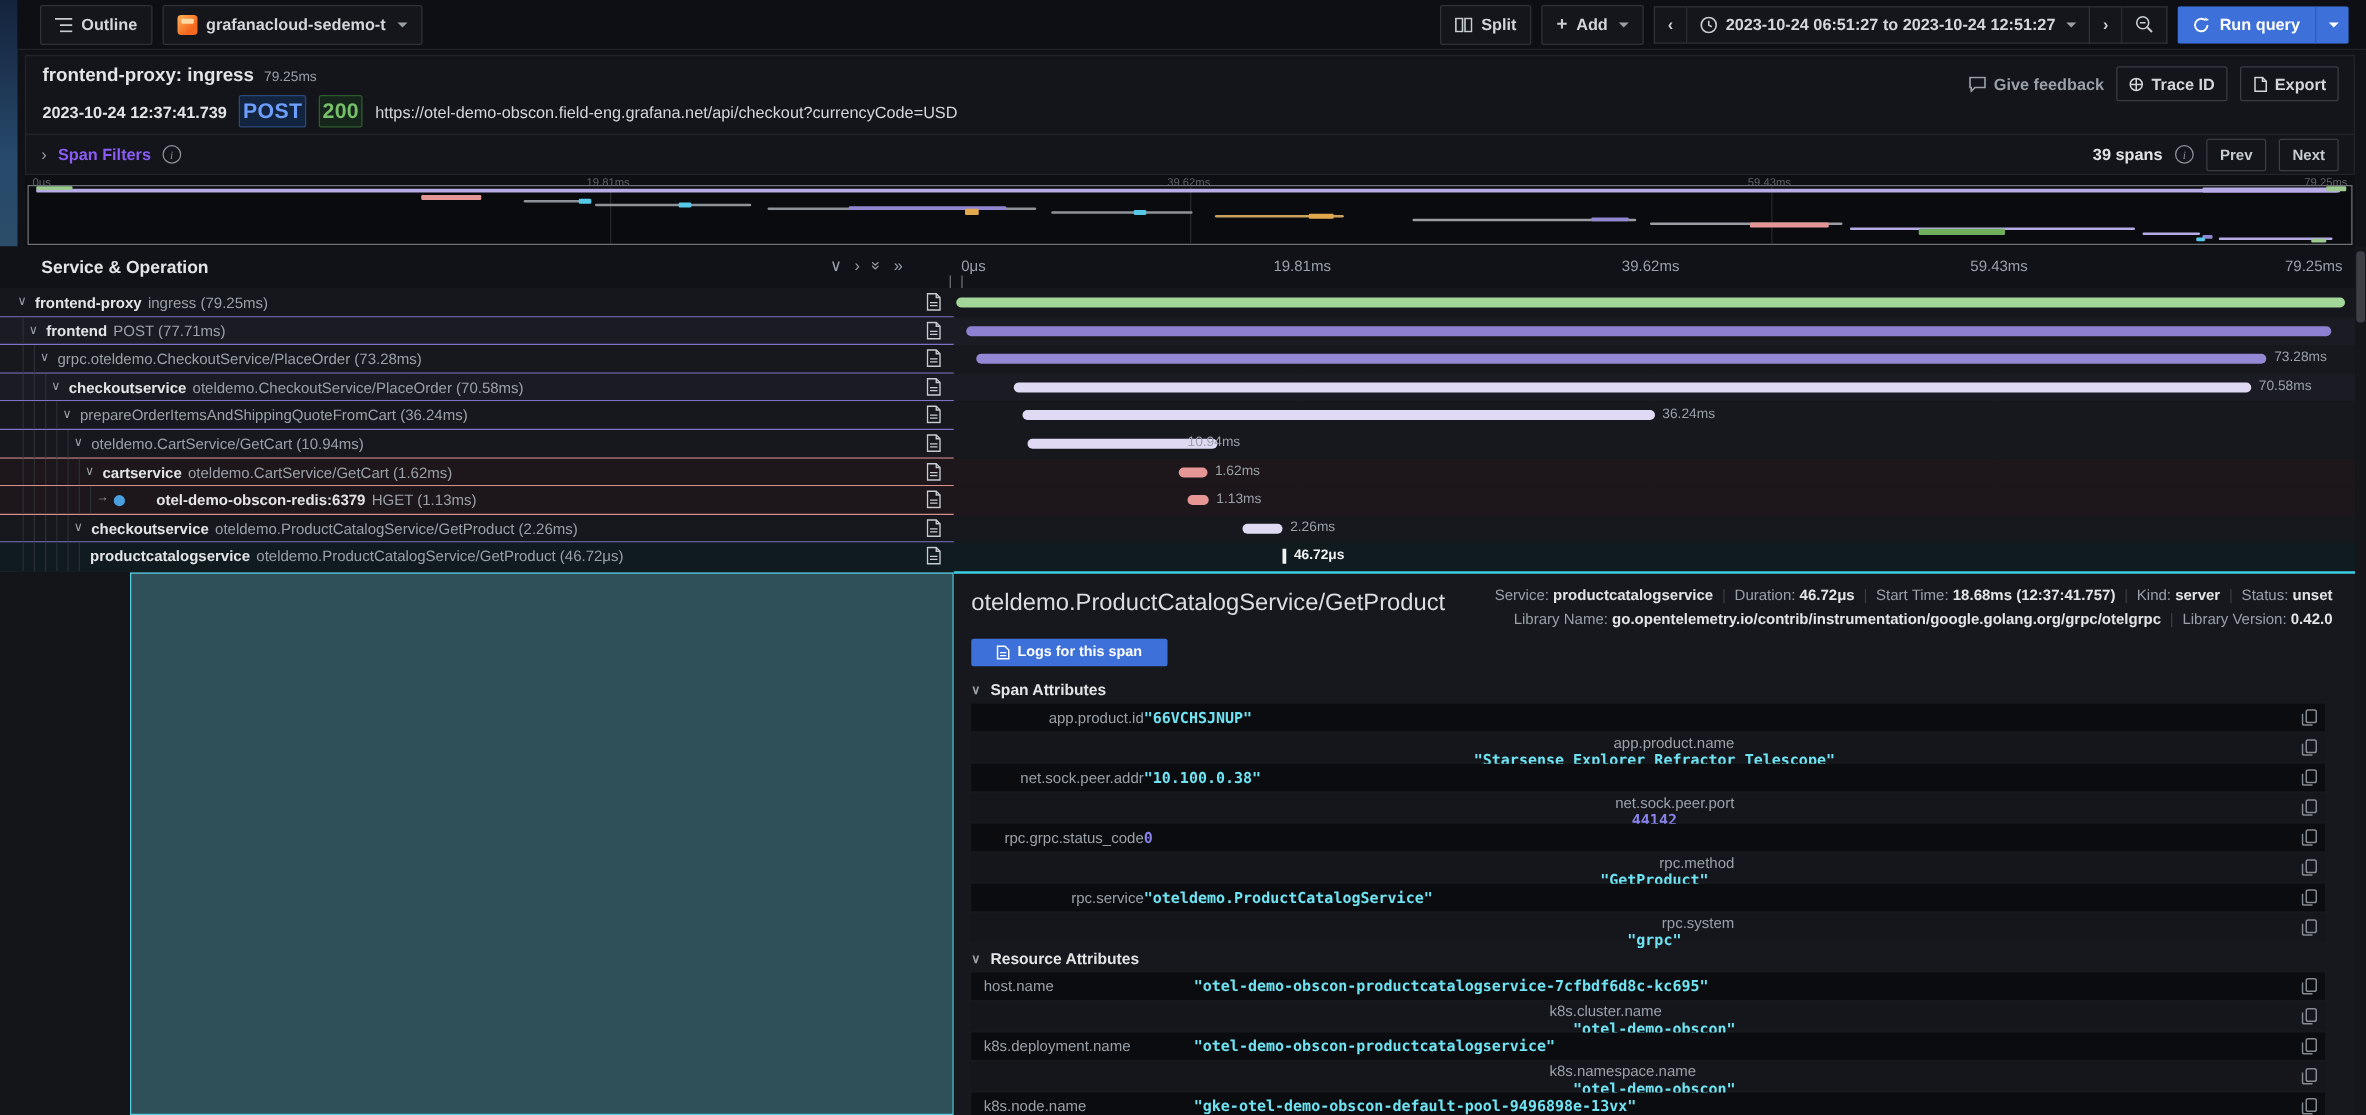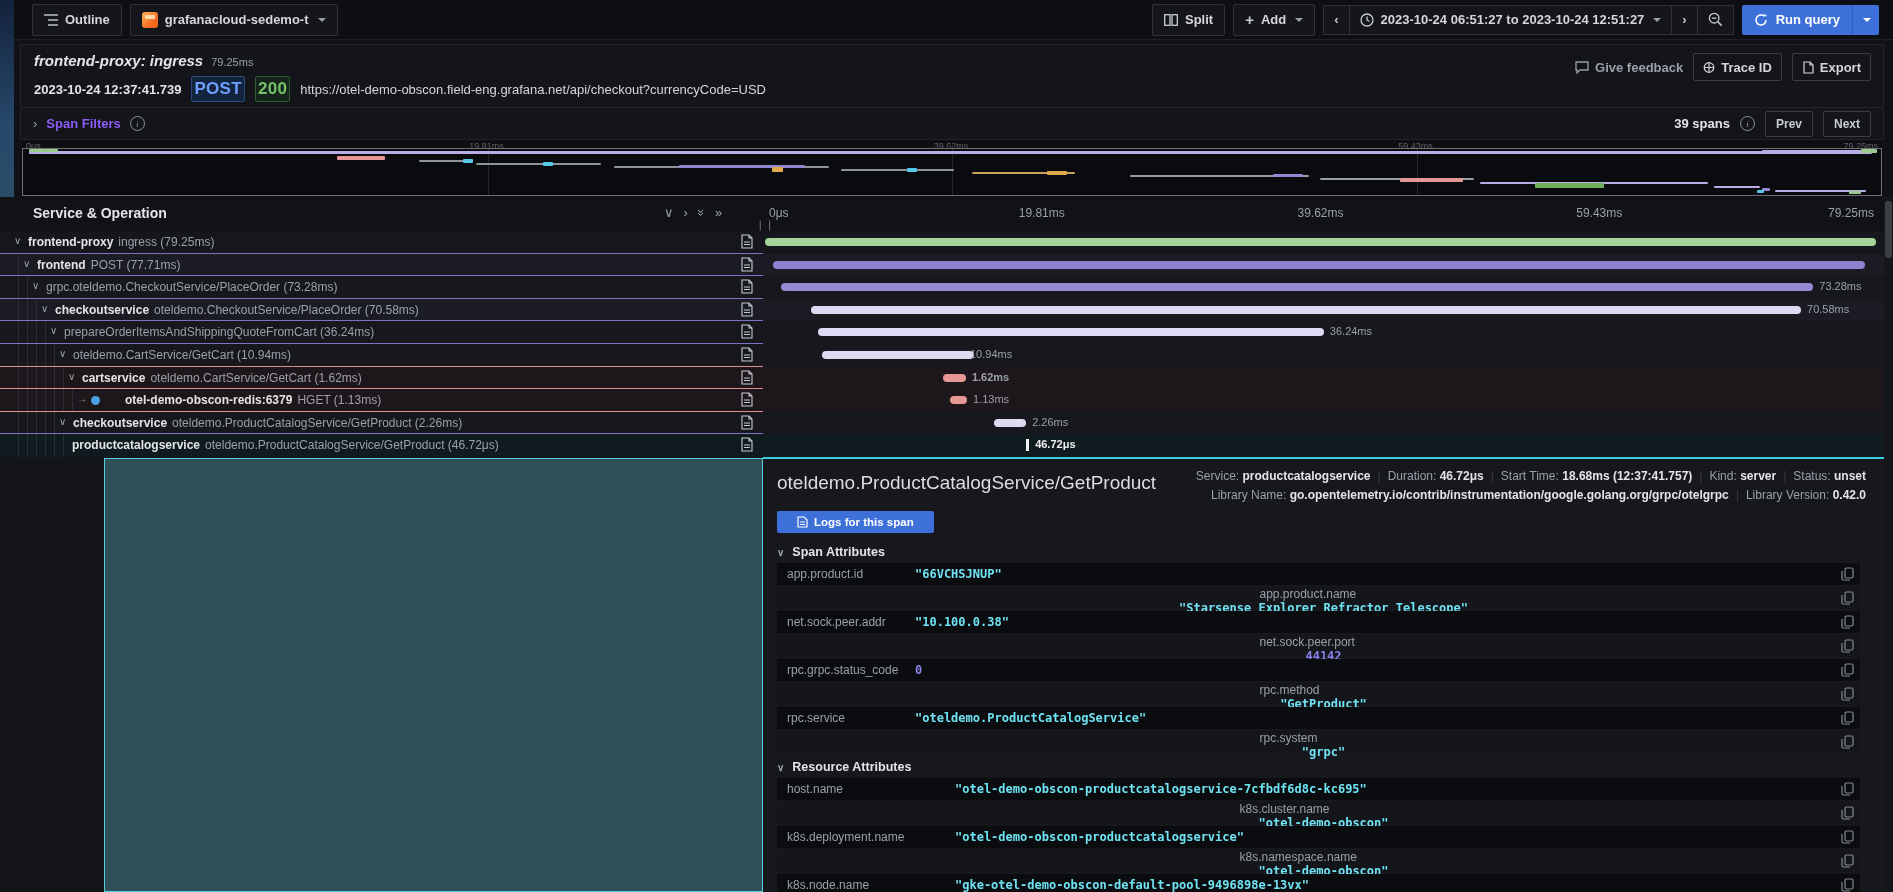--- a/index.html
+++ b/index.html
@@ -26,21 +26,21 @@
   .rq-main{display:flex;align-items:center;gap:8px;background:#3d71d9;color:#fff;font-weight:600;padding:0 12px;}
   .rq-caret{display:flex;align-items:center;background:#3d71d9;border-left:1px solid #2c5cc0;padding:0 8px;}
   .rq-caret .caret{border-top-color:#fff;}
   
   .wallpaper{position:absolute;left:0;top:0;width:14px;height:892px;
     background:linear-gradient(#14233c,#27496b 14%,#2f5166 30%,#3d5a4a 45%,#4f5c36 58%,#55452c 72%,#2e2517 86%,#141009);}
   
   .trace-panel{position:absolute;left:20px;top:44px;width:1864px;height:64px;background:#13151a;
                border:1px solid #22242a;box-sizing:border-box;}
   .th-title-row{position:absolute;left:13px;top:7px;display:flex;align-items:baseline;gap:8px;}
-  .th-title{font-size:15px;font-weight:600;color:#e3e4e6;font-style:italic;}
+  .th-title{font-size:15px;font-weight:600;color:#e3e4e6;}
   .th-dur{font-size:11px;color:#9aa0a8;}
   .th-sub-row{position:absolute;left:13px;top:31px;display:flex;align-items:center;gap:10px;}
   .th-time{font-weight:700;font-size:13px;color:#e3e4e6;}
   .badge{font-size:17px;font-weight:700;padding:2px 2px;border-radius:2px;letter-spacing:.3px;}
   .badge.post{background:#152copy档a;background:#13243f;color:#6e9fff;border:1px solid #2b4a7a;}
   .badge.ok{background:#16251b;color:#77c069;border:1px solid #2e5c2e;}
   .th-url{font-size:13px;color:#d5d6d9;}
   .th-actions{position:absolute;right:12px;top:8px;display:flex;align-items:center;gap:10px;}
   .ghost-btn{display:flex;align-items:center;gap:6px;color:#9aa0a8;font-size:13px;font-weight:600;cursor:pointer;}
   .small-btn{display:flex;align-items:center;gap:6px;height:26px;padding:0 9px;border:1px solid #3a3d44;
@@ -402,40 +402,40 @@
           <div class="guide" style="left: 54px;"></div>
           <div class="row-chev" style="left: 59px;">∨</div>
           <div class="row-text" style="left: 73px;"><span>oteldemo.CartService/GetCart (10.94ms)</span></div>
           <div class="log-btn"><svg width="12" height="15" viewBox="0 0 12 15">
               <path d="M1 1h7l3 3v10H1z" fill="none" stroke="#c7ccd1" stroke-width="1.1"></path>
               <path d="M8 1v3h3" fill="none" stroke="#c7ccd1" stroke-width="1.1"></path>
               <path d="M3 8h6M3 10.5h6" stroke="#c7ccd1" stroke-width="1"></path>
             </svg></div>
         </div>
         <div class="bar" style="left: 822.095px; width: 151.64px; background: rgb(224, 217, 244);"></div>
-        <div class="bar-label" style="left: 970px;">10.94ms</div>
+        <div class="bar-label" style="left: 950px;">10.94ms</div>
       </div>
       <div class="span-row" style="top: 135.6px; height: 22.6px; background: rgb(29, 22, 26);">
         <div class="row-left" style="border-bottom: 1px solid rgb(216, 143, 141);">
           <div class="guide" style="left: 18px;"></div>
           <div class="guide" style="left: 27px;"></div>
           <div class="guide" style="left: 36px;"></div>
           <div class="guide" style="left: 45px;"></div>
           <div class="guide" style="left: 54px;"></div>
           <div class="guide" style="left: 63px;"></div>
           <div class="row-chev" style="left: 68px;">∨</div>
           <div class="row-text" style="left: 82px;"><b>cartservice</b><span>oteldemo.CartService/GetCart (1.62ms)</span></div>
           <div class="log-btn"><svg width="12" height="15" viewBox="0 0 12 15">
               <path d="M1 1h7l3 3v10H1z" fill="none" stroke="#c7ccd1" stroke-width="1.1"></path>
               <path d="M8 1v3h3" fill="none" stroke="#c7ccd1" stroke-width="1.1"></path>
               <path d="M3 8h6M3 10.5h6" stroke="#c7ccd1" stroke-width="1"></path>
             </svg></div>
         </div>
         <div class="bar" style="left: 942.515px; width: 23.415px; background: rgb(230, 151, 149);"></div>
-        <div class="bar-label" style="left: 971.93px; font-weight: bold;">1.62ms</div>
+        <div class="bar-label" style="left: 971.93px;">1.62ms</div>
       </div>
       <div class="span-row" style="top: 158.2px; height: 22.6px; background: rgb(29, 22, 26);">
         <div class="row-left" style="border-bottom: 1px solid rgb(216, 143, 141);">
           <div class="guide" style="left: 18px;"></div>
           <div class="guide" style="left: 27px;"></div>
           <div class="guide" style="left: 36px;"></div>
           <div class="guide" style="left: 45px;"></div>
           <div class="guide" style="left: 54px;"></div>
           <div class="guide" style="left: 63px;"></div>
           <div class="guide" style="left: 72px;"></div>
@@ -504,21 +504,21 @@
             <path d="M1 1h6l3 3v7H1z" fill="none" stroke="#fff" stroke-width="1.2"></path>
             <path d="M3 6h5M3 8.5h5" stroke="#fff" stroke-width="1"></path>
           </svg>
       </span>
       <span>Logs for this span</span>
     </div>
     <div class="sec-head" style="top:86px;">
       <span class="chv">∨</span>
       <span>Span Attributes</span>
     </div>
-    <div class="attr-table" style="top:104px;">
+    <div class="attr-table" style="top:104px;text-align:right;">
         <div class="attr-row">
           <div class="attr-key">app.product.id</div>
           <div class="attr-value string">"66VCHSJNUP"</div>
           <div class="copy-btn"><svg width="13" height="14" viewBox="0 0 13 14">
               <rect x="4" y="1" width="8" height="10" rx="1.5" fill="none" stroke="#9aa0a8" stroke-width="1.2"></rect>
               <path d="M9 13H2.5A1.5 1.5 0 0 1 1 11.5V4" fill="none" stroke="#9aa0a8" stroke-width="1.2"></path>
             </svg></div>
         </div>
         <div class="attr-row alt">
           <div class="attr-key">app.product.name</div>

